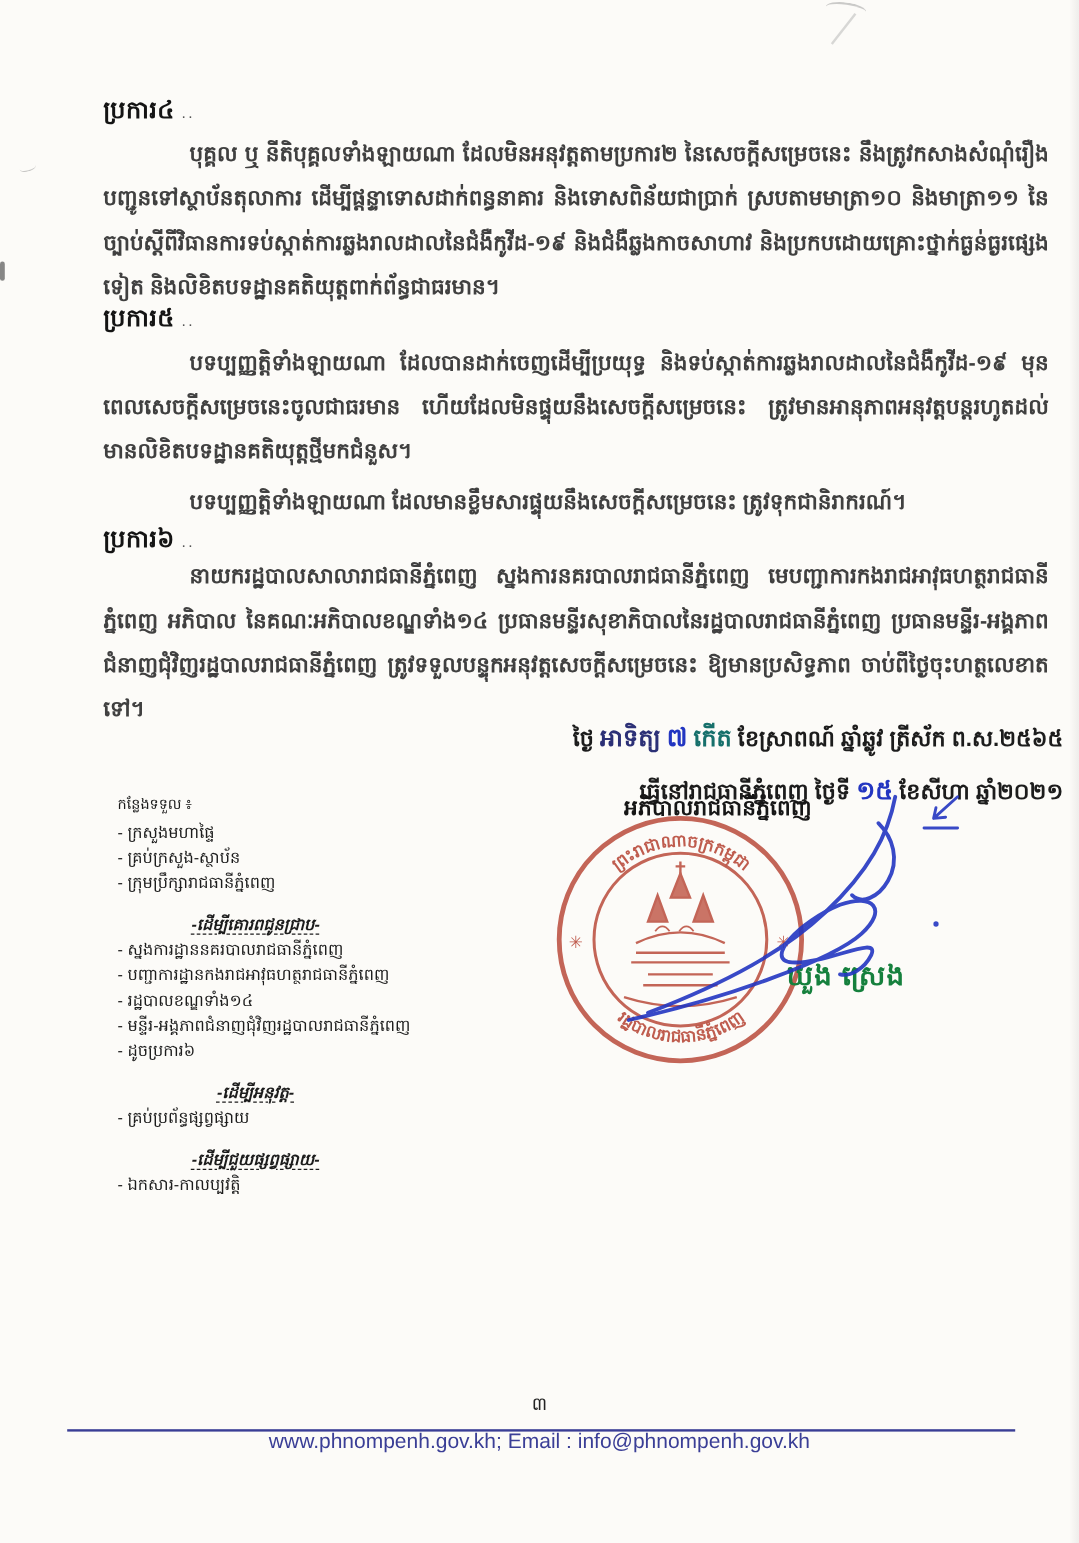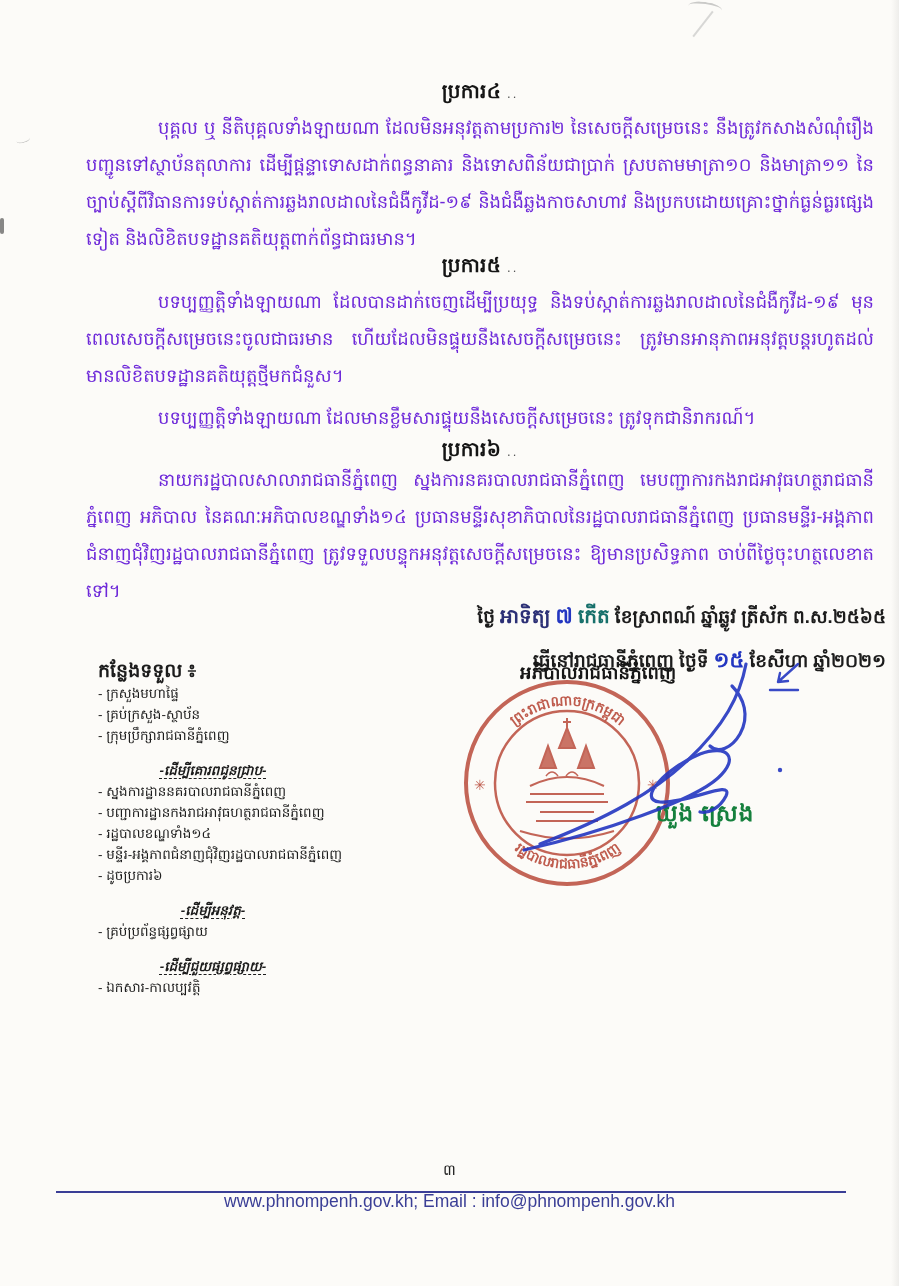--- a/index.html
+++ b/index.html
@@ -2,26 +2,26 @@
 <html><head>
 <meta charset="utf-8">
 <style>
   html,body{margin:0;padding:0;}
   body{background:#e8e8e6;font-family:"Liberation Sans","DejaVu Sans",sans-serif;}
   #page{
     position:relative;width:899px;height:1286px;margin:0 auto;
     background:#fcfbf8;overflow:hidden;color:#1d1d1d;
   }
   
-  .article{position:absolute;left:86px;width:788px;text-align:center;}
+  .article{position:absolute;left:86px;width:788px;}
   .art-heading{font-size:20px;font-weight:700;color:#141414;letter-spacing:.3px;}
   .art-heading .dots{font-weight:400;color:#555;font-size:13px;letter-spacing:2px;}
   .art-para{
     font-size:18px;line-height:37px;text-align:justify;text-indent:72px;
-    font-weight:400;color:#6d28d9;
+    font-weight:700;color:#404040;
   }
   
   .date-block{
     position:absolute;left:378px;top:594px;width:508px;text-align:right;
     font-size:18.5px;font-weight:700;line-height:43px;color:#1c1c1c;white-space:nowrap;
   }
   .hw-navy{color:#2c3076;font-size:20px;}
   .hw-blue{color:#2336c1;font-size:21px;}
   .hw-teal{color:#17706b;font-size:20px;}
   .gov-title{
@@ -30,21 +30,21 @@
   }
   .signer-name{
     position:absolute;left:595px;top:799px;width:220px;text-align:center;
     font-size:23px;font-weight:700;color:#15803d;z-index:5;letter-spacing:1px;
   }
   .seal-svg{position:absolute;left:460px;top:676px;z-index:2;opacity:.93;}
   .sign-svg{position:absolute;left:488px;top:650px;z-index:6;}
   .tick-svg{position:absolute;left:764px;top:660px;z-index:6;}
   
   .cc{position:absolute;left:98px;top:660px;width:320px;font-size:13.5px;line-height:21px;color:#1c1c1c;}
-  .cc-header{font-weight:700;font-size:19px;margin-bottom:2px;}
+  .cc-header{font-weight:400;font-size:12px;margin-bottom:2px;}
   .cc-item{font-weight:500;}
   .cc-note{
     font-weight:700;font-style:italic;text-align:center;width:230px;
     text-decoration:underline dashed 1px;text-underline-offset:3px;margin-top:14px;
   }
   .page-num{position:absolute;left:0;top:1160px;width:899px;text-align:center;font-size:15px;color:#222;}
   
   .footer-rule{position:absolute;left:56px;top:1191px;width:790px;border-top:2px solid #3a3e96;}
   .footer-line1{
     position:absolute;left:0;top:1200px;width:899px;text-align:center;

